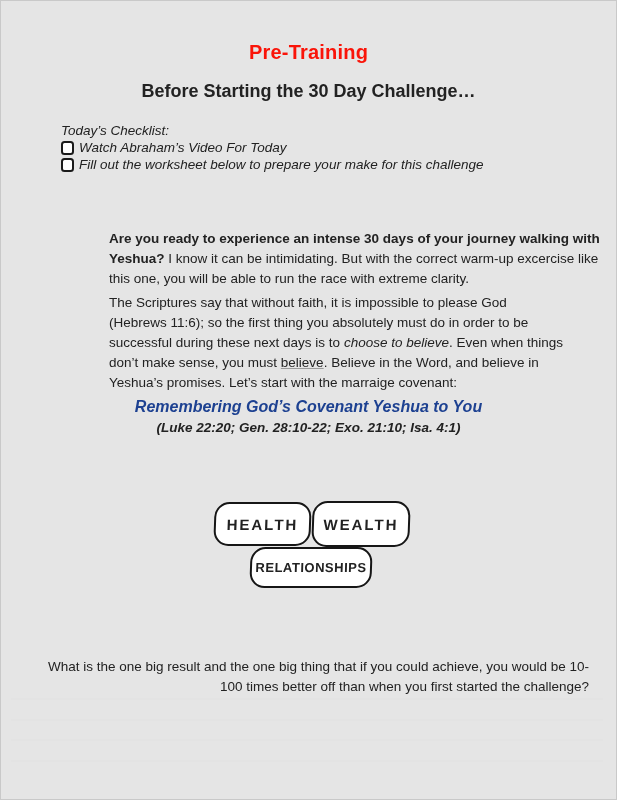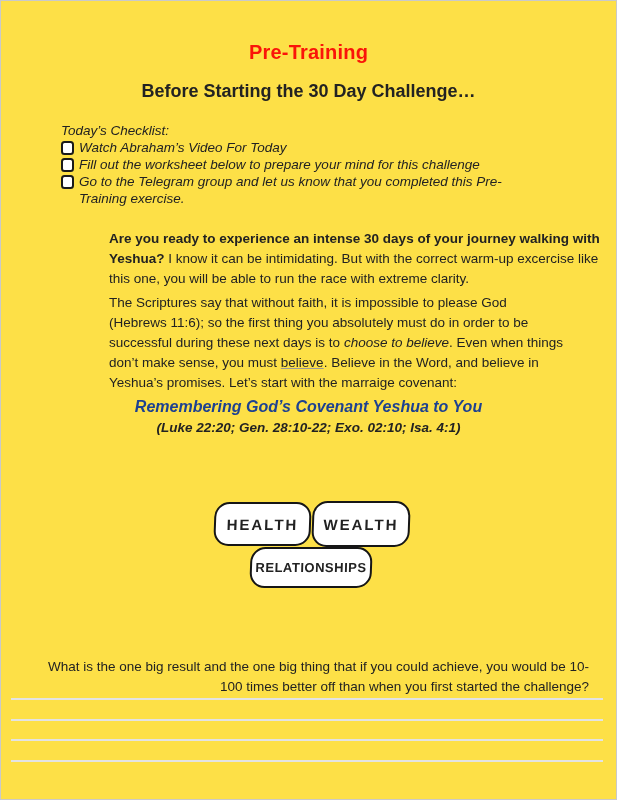--- a/index.html
+++ b/index.html
@@ -1,21 +1,21 @@
 <!DOCTYPE html>
 <html style="--title-red: #fa1409; --heading-blue: #1d4191; --body-text: #222222; --rule-line: #e3e3e3; --page-border: #c9c9c9;"><head>
 <meta charset="utf-8">
 <style>
   html, body { margin: 0; padding: 0; background: #ffffff; }
   .page {
     position: relative;
     width: 617px;
     height: 800px;
     box-sizing: border-box;
-    background: #fde047;
+    background: #e5e5e5;
     border: 1px solid var(--page-border, #c9c9c9);
     font-family: "Liberation Sans", sans-serif;
     color: var(--body-text, #222222);
     overflow: hidden;
   }
   .abs { position: absolute; }
   .centered { left: 0; right: 0; text-align: center; }
 
   .title {
     top: 40px;
@@ -109,39 +109,35 @@
   <div class="abs centered subtitle">Before Starting the 30 Day Challenge…</div>
 
   <div class="abs checklist">
     <div>Today’s Checklist:</div>
     <div class="check-row">
       <span class="checkbox"></span>
       <span>Watch Abraham’s Video For Today</span>
     </div>
     <div class="check-row">
       <span class="checkbox"></span>
-      <span>Fill out the worksheet below to prepare your mind for this challenge</span>
-    </div>
-    <div class="check-row">
-      <span class="checkbox"></span>
-      <span>Go to the Telegram group and let us know that you completed this Pre-Training exercise.</span>
+      <span>Fill out the worksheet below to prepare your make for this challenge</span>
     </div>
   </div>
 
   <div class="abs body-text para-intro">
     <span class="bold">Are you ready to experience an intense 30 days of your journey walking with Yeshua?</span><span> I know it can be intimidating. But with the correct warm-up excercise like this one, you will be able to run the race with extreme clarity.</span>
   </div>
 
   <div class="abs body-text para-scripture">
     <span>The Scriptures say that without faith, it is impossible to please God (Hebrews 11:6); so the first thing you absolutely must do in order to be successful during these next days is to </span><span class="italic">choose to believe</span><span>. Even when things don’t make sense, you must </span><span class="underlined">believe</span><span>. Believe in the Word, and believe in Yeshua’s promises. Let’s start with the marraige covenant:</span>
   </div>
 
   <div class="abs centered covenant-heading">Remembering God’s Covenant Yeshua to You</div>
 
-  <div class="abs centered covenant-refs">(Luke 22:20; Gen. 28:10-22; Exo. 02:10; Isa. 4:1)</div>
+  <div class="abs centered covenant-refs">(Luke 22:20; Gen. 28:10-22; Exo. 21:10; Isa. 4:1)</div>
 
   <div class="venn-box venn-health">
     <span>HEALTH</span>
   </div>
   <div class="venn-box venn-wealth">
     <span>WEALTH</span>
   </div>
   <div class="venn-box venn-relationships">
     <span>RELATIONSHIPS</span>
   </div>

